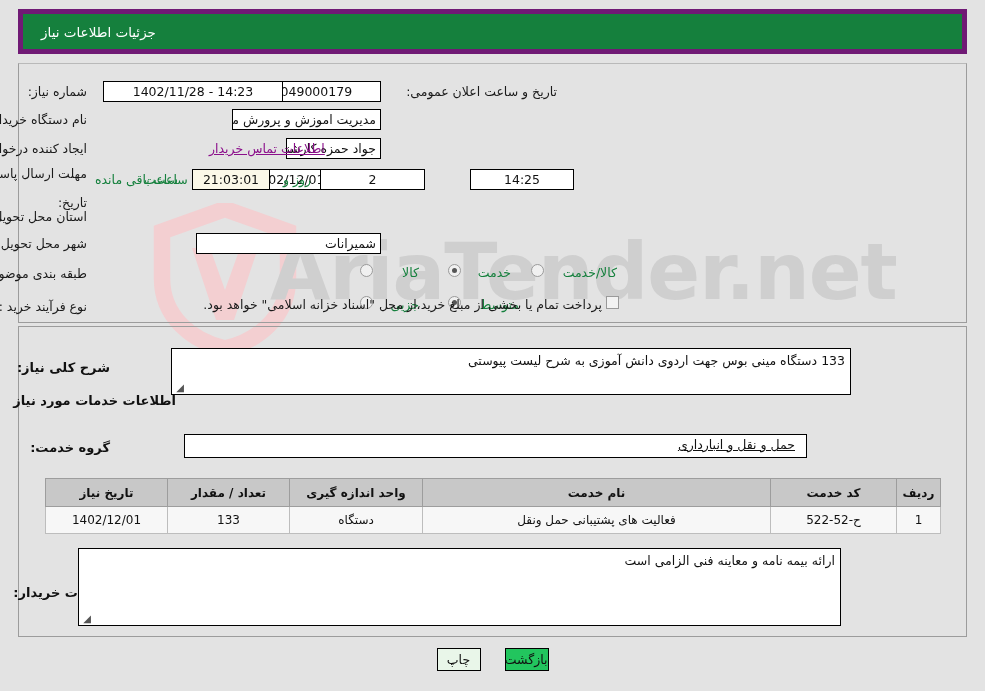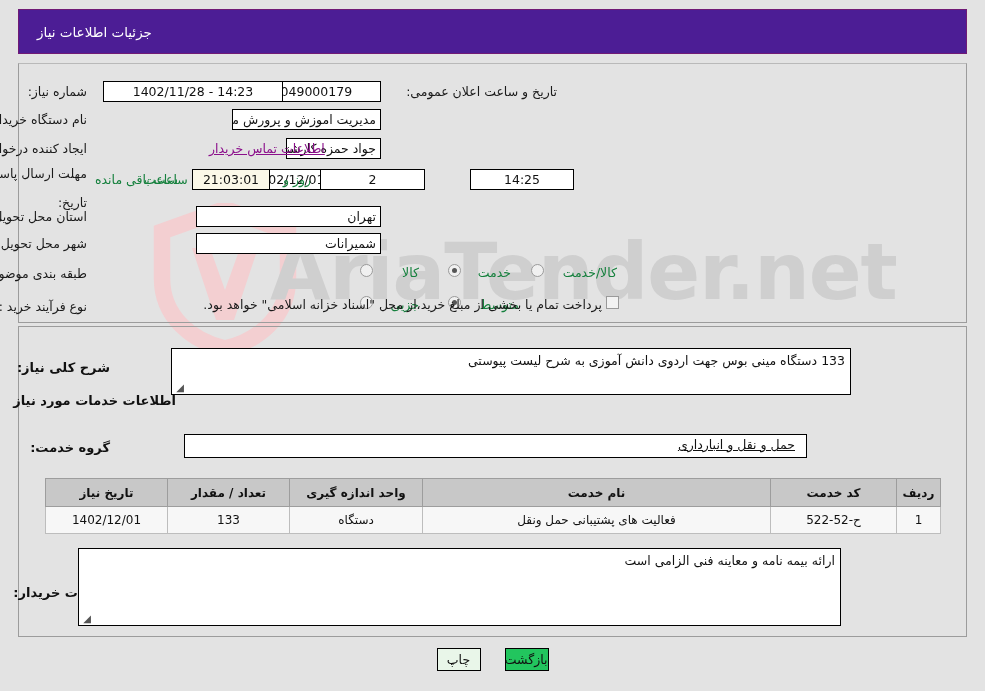--- a/index.html
+++ b/index.html
@@ -37,22 +37,22 @@
     font-family: "DejaVu Sans", "Liberation Sans", sans-serif;
     direction: ltr;
     white-space: nowrap;
   }
 
   
   .header-bar {
     position: absolute;
     left: 18px; top: 9px;
     width: 949px; height: 45px;
-    background: #4c1d95;
-    border: 1px solid #701a75;
+    background: #15803d;
+    border: 5px solid #701a75;
     color: #ffffff;
     font-size: 13px;
     display: flex;
     align-items: center;
     justify-content: flex-start;
     padding-left: 0;
     padding-right: 0;
     z-index: 2;
   }
   .header-title {
@@ -297,21 +297,20 @@
   <div class="rlabel" style="right:807px; top:172px; left:auto;">ساعت</div>
   <div class="fld" style="left:470px; top:169px; width:104px;">14:25</div>
 
   <div class="fld" style="left:320px; top:169px; width:105px;">2</div>
   <div class="rlabel" style="left:283px; top:172px;">روز و</div>
 
   <div class="fld cream" style="left:192px; top:169px; width:78px;">21:03:01</div>
   <div class="rlabel" style="left:95px; top:172px;">ساعت باقی مانده</div>
 
   <div class="lbl" style="right:898px; top:209px;">استان محل تحویل:</div>
-  <div class="fld rtl-right" style="right:604px; top:206px; width:185px;">تهران</div>
 
   <div class="lbl" style="right:898px; top:236px;">شهر محل تحویل:</div>
   <div class="fld rtl-right" style="right:604px; top:233px; width:185px;">شمیرانات</div>
 
   <div class="lbl" style="right:898px; top:266px;">طبقه بندی موضوعی:</div>
   <div class="radio-dot" style="right:612px; top:264px;"></div>
   <div class="rlabel" style="right:566px; top:265px;">کالا</div>
   <div class="radio-dot on" style="right:524px; top:264px;"></div>
   <div class="rlabel" style="right:474px; top:265px;">خدمت</div>
   <div class="radio-dot" style="right:441px; top:264px;"></div>

